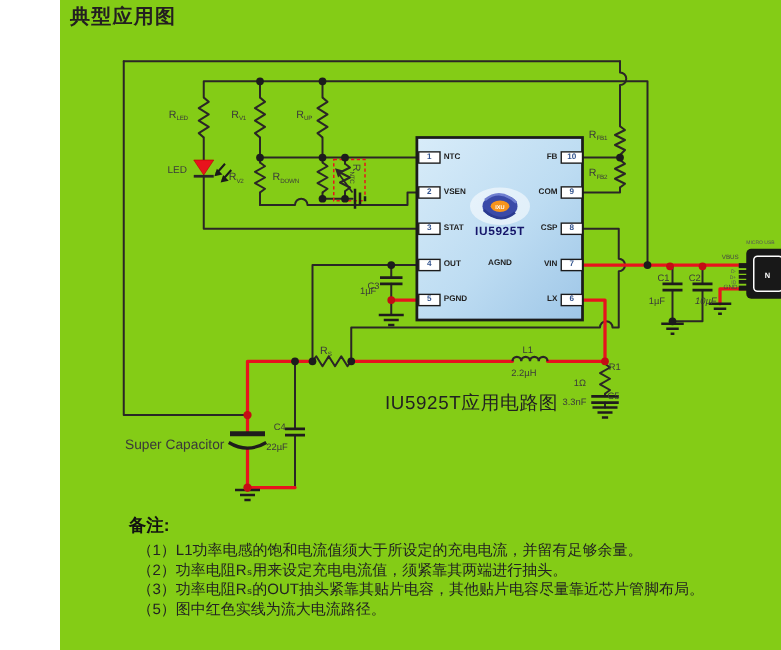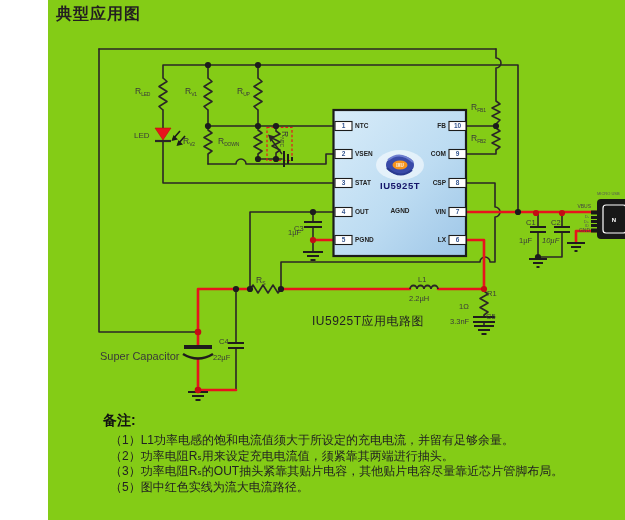--- a/index.html
+++ b/index.html
@@ -10,21 +10,21 @@
   .title{font-size:16px;font-weight:bold;letter-spacing:1px;}
   .rlab{font-size:8.5px;color:#3a3a3a;}
   .rlab sub{font-size:5px;vertical-align:-2px;letter-spacing:-0.2px;}
   .val{font-size:7.5px;color:#3a3a3a;}
   .cname{font-size:7.5px;color:#3a3a3a;}
   .pinnum{font-size:6.5px;font-weight:bold;color:#33548e;text-align:center;width:17px;}
   .pinname{font-size:6.5px;font-weight:bold;color:#222;}
   .pright{width:42px;text-align:right;}
   .chipname{font-size:9.5px;font-weight:bold;color:#16166a;width:80px;text-align:center;letter-spacing:0.5px;}
   .agnd{font-size:6.5px;font-weight:bold;color:#222;width:40px;text-align:center;}
-  .caption{font-size:12px;color:#222;width:120px;text-align:center;letter-spacing:0.5px;}
+  .caption{font-size:15px;color:#222;width:120px;text-align:center;letter-spacing:0.5px;}
   .sclab{font-size:11px;color:#3a3a3a;}
   .tiny{font-size:5px;color:#444;}
   .tinier{font-size:4px;color:#555;}
   .rot90{transform:rotate(90deg);transform-origin:0 0;}
   .notes{position:absolute;left:55px;top:412px;width:560px;}
   .notes-h{font-size:14px;font-weight:bold;color:#111;margin:0 0 3px 0;}
   .notes ol{list-style:none;margin:0;padding:0 0 0 7px;}
   .notes li{font-size:12px;color:#222;line-height:15.5px;}
 </style>
 </head>
@@ -221,21 +221,21 @@
   <div class="txt rlab" style="left:423px;top:103px;"><span>R</span><sub>FB1</sub></div>
   <div class="txt rlab" style="left:423px;top:134px;"><span>R</span><sub>FB2</sub></div>
   <div class="txt rlab" style="left:208px;top:276px;"><span>R</span><sub>S</sub></div>
 
   <div class="txt cname" style="left:86px;top:132px;font-size:8px;">LED</div>
   <div class="txt cname" style="left:246px;top:225px;">C3</div>
   <div class="txt val" style="left:240px;top:229px;">1µF</div>
   <div class="txt cname" style="left:478px;top:219px;">C1</div>
   <div class="txt val" style="left:471px;top:237px;">1µF</div>
   <div class="txt cname" style="left:503px;top:219px;">C2</div>
-  <div class="txt val" style="left:494px;top:237px;font-style:italic;">10µF</div>
+  <div class="txt val" style="left:508px;top:237px;font-style:italic;">10µF</div>
   <div class="txt cname" style="left:171px;top:338px;">C4</div>
   <div class="txt val" style="left:165px;top:354px;">22µF</div>
   <div class="txt cname" style="left:438px;top:313px;">C5</div>
   <div class="txt val" style="left:402px;top:318px;">3.3nF</div>
   <div class="txt cname" style="left:439px;top:290px;">R1</div>
   <div class="txt val" style="left:411px;top:303px;">1Ω</div>
   <div class="txt cname" style="left:370px;top:276px;">L1</div>
   <div class="txt val" style="left:361px;top:295px;">2.2µH</div>
   <div class="txt sclab" style="left:52px;top:351px;">Super Capacitor</div>
 

